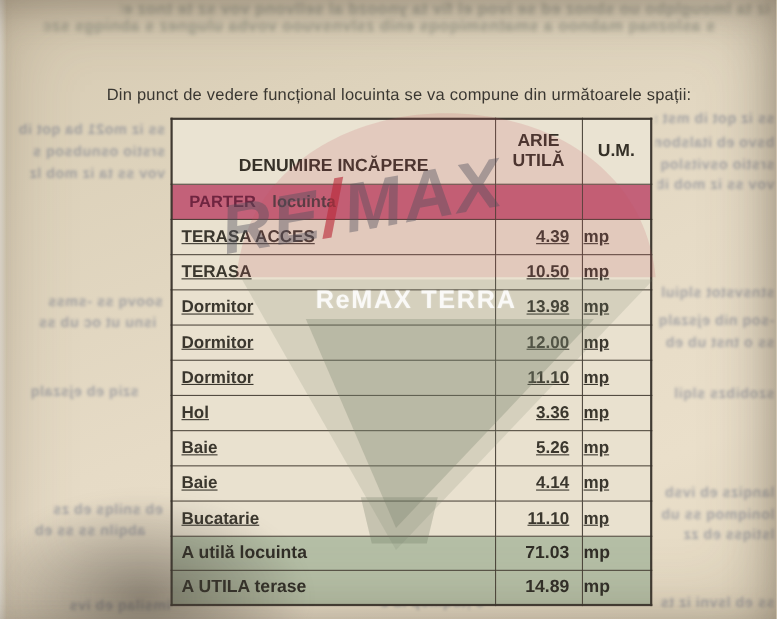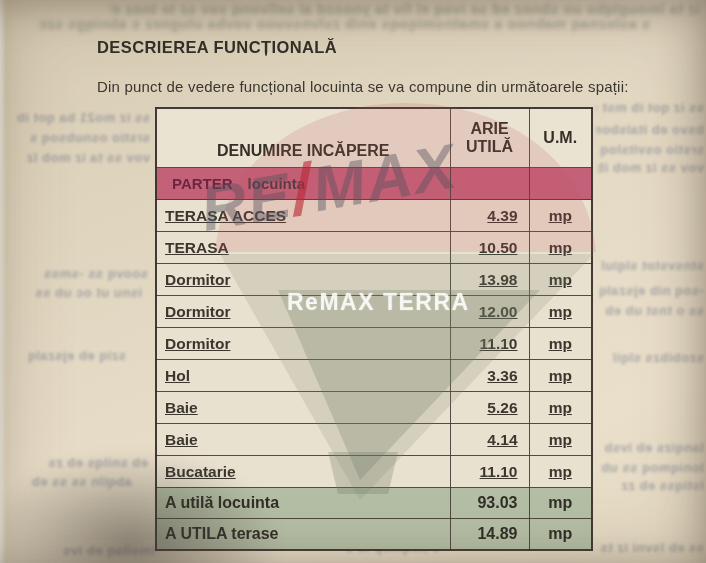--- a/index.html
+++ b/index.html
@@ -32,21 +32,21 @@
     font-size:16px;font-weight:bold;text-align:center;line-height:1.15;
   }
   th.h-name{vertical-align:bottom;padding-bottom:7px;text-align:center;}
   tr.section td{height:29px;background:#c36179;margin-left:26px;}
   tr.section .lbl1{color:#6f2540;font-weight:bold;font-size:15px;padding-left:7px;}
   tr.section .lbl2{color:#46383f;font-weight:bold;font-size:15px;margin-left:15px;}
   tr.row td{height:29px;background:#e9e1cf;font-size:15.5px;font-weight:bold;color:#3b372e;text-decoration:underline;}
   tr.total td{height:28px;background:#b5bfa6;font-size:16px;font-weight:bold;color:#302e27;}
   td.c-name{text-align:left;padding-left:8px;}
   td.c-area{text-align:right;padding-right:11px;}
-  td.c-unit{text-align:center;}
+  td.c-unit{text-align:left;}
   
   .bt{
     position:absolute;white-space:nowrap;overflow:hidden;
     font-weight:bold;font-size:13px;letter-spacing:.5px;
     color:rgba(106,114,136,.5);filter:blur(1.4px);transform:scaleX(-1);
   }
   .bt-top{font-size:14.5px;color:rgba(112,118,108,.55);filter:blur(2px);}
   
   .wm-svg{position:absolute;left:0;top:0;pointer-events:none;}
   .wm-remax{
@@ -54,21 +54,20 @@
     font-size:63px;font-weight:bold;font-style:italic;letter-spacing:2px;
     color:rgba(80,80,92,.42);transform:rotate(-10deg);transform-origin:0 100%;
     white-space:nowrap;
   }
   .wm-remax .slash{color:rgba(186,42,56,.62);font-size:1.12em;}
   .wm-terra{
     position:absolute;left:287px;top:259px;pointer-events:none;
     font-size:23px;font-weight:bold;letter-spacing:1.5px;
     color:rgba(255,255,255,.82);text-shadow:0 0 2px rgba(255,255,255,.35);
     white-space:nowrap;
-    margin-top:30px;
   }
   
   .shadow-bl{
     position:absolute;left:-80px;bottom:-110px;width:420px;height:260px;
     background:radial-gradient(ellipse closest-side,rgba(68,62,53,.55),rgba(68,62,53,0) 72%);
     filter:blur(6px);pointer-events:none;
   }
   .edge-left{
     position:absolute;left:0;top:0;width:6px;height:563px;
     background:linear-gradient(to right,rgba(252,250,243,.8),rgba(252,250,243,0));
@@ -108,21 +107,20 @@
   <div class="bt" style="left:596px;top:258px;width:108px;">stnsvstot slqiul</div>
   <div class="bt" style="left:594px;top:283px;width:110px;">-soq nib ejszalq ,</div>
   <div class="bt" style="left:596px;top:303px;width:108px;">ss o tnst ub eb</div>
   <div class="bt" style="left:594px;top:350px;width:110px;">szobibzs slqil</div>
   <div class="bt" style="left:596px;top:440px;width:108px;">lanqizs eb ivsb</div>
   <div class="bt" style="left:596px;top:460px;width:108px;">loniqmoq ss ub</div>
   <div class="bt" style="left:596px;top:478px;width:108px;">lstiqss eb zz</div>
   <div class="bt" style="left:556px;top:540px;width:148px;">ss eb lsvni iz ts</div>
   <div class="bt" style="left:300px;top:540px;width:140px;">s ,tbqmop lb z</div>
 
-  <div class="doc-title">DESCRIEREA FUNCȚIONALĂ</div>
   <div class="doc-subtitle">Din punct de vedere funcțional locuinta  se va compune din următoarele spații:</div>
 
   <div class="tablewrap">
     <table>
       <colgroup>
           <col class="c1">
           <col class="c2">
           <col class="c3">
         </colgroup>
       <thead>
@@ -183,21 +181,21 @@
           <td class="c-area">4.14</td>
           <td class="c-unit">mp</td>
         </tr>
         <tr class="row">
           <td class="c-name">Bucatarie</td>
           <td class="c-area">11.10</td>
           <td class="c-unit">mp</td>
         </tr>
         <tr class="total">
           <td class="c-name">A utilă  locuinta</td>
-          <td class="c-area">93.03</td>
+          <td class="c-area">71.03</td>
           <td class="c-unit">mp</td>
         </tr>
         <tr class="total">
           <td class="c-name">A UTILA terase</td>
           <td class="c-area">14.89</td>
           <td class="c-unit">mp</td>
         </tr>
       </tbody>
     </table>
   </div>

